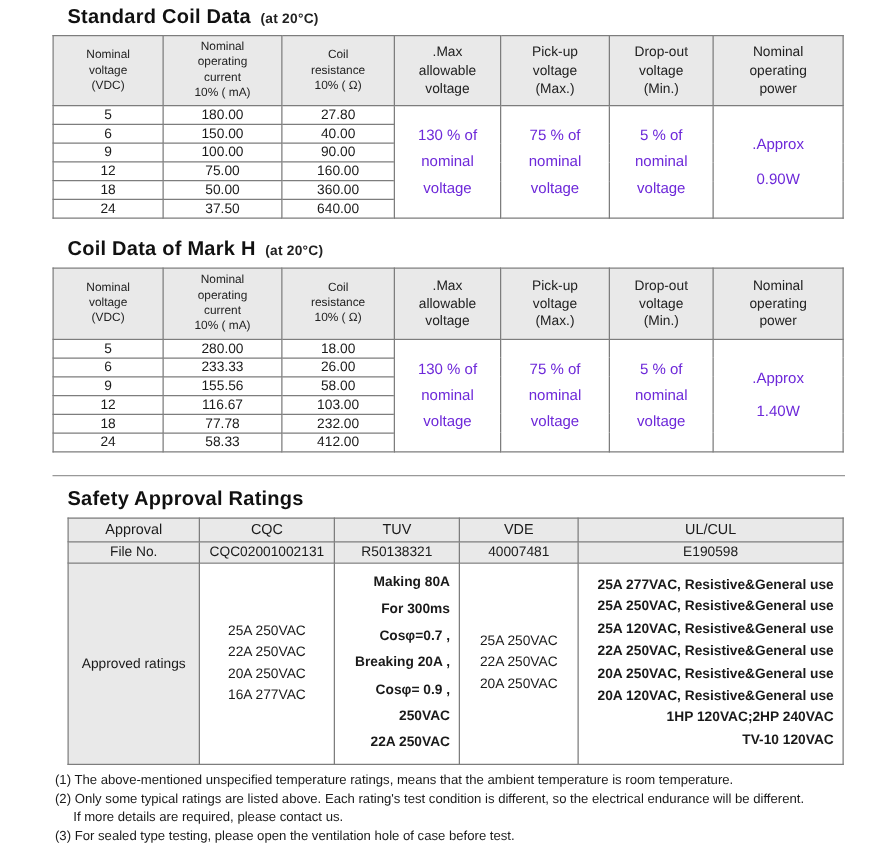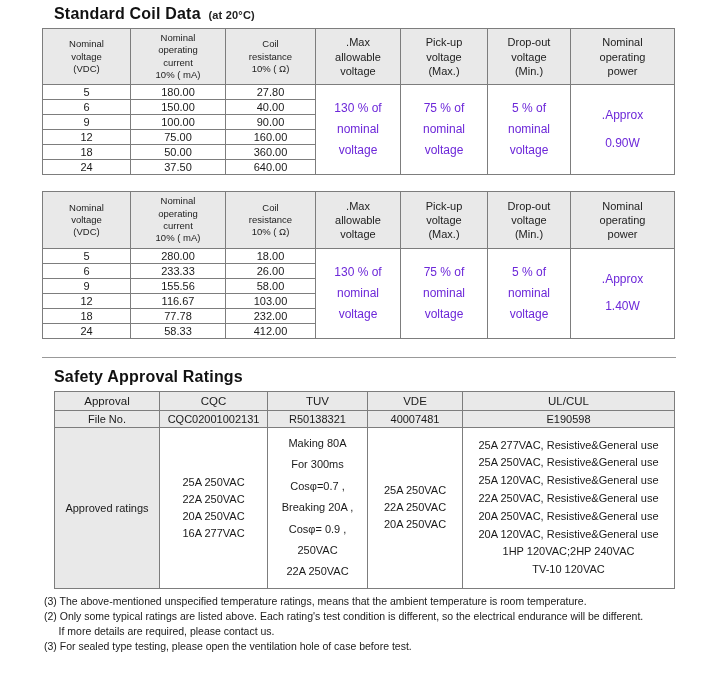--- a/index.html
+++ b/index.html
@@ -42,21 +42,21 @@
 
   .safety-note { font-size: 11px; margin: 8px 0 6px 2px; color: #1a1a1a; }
 
   table.safety { width: 620px; margin-left: 12px; }
   table.safety td { font-size: 11px; margin-top: 12px; }
   tr.hdr td { background: #e9e9e9; height: 19px; font-size: 11.5px; }
   tr.filerow td { background: #e9e9e9; height: 17px; }
   td.label-cell { background: #e9e9e9; font-size: 11px; }
   td.ratings { white-space: pre-line; padding: 5px 7px; background: #fff; }
   td.ratings.ctr { text-align: center; line-height: 1.55; }
-  td.ratings.lft { text-align: center; }
+  td.ratings.lft { text-align: right; font-weight: bold; }
   td.ratings.tuv { line-height: 1.95; }
   td.ratings.ul  { line-height: 1.62; }
 
   .footnotes { margin-top: 5px; margin-left: 2px; }
   .footnote { font-size: 10.5px; line-height: 1.42; white-space: pre-wrap; color: #1a1a1a; }
 </style>
 </head>
 <body>
 
 <div class="page">
@@ -142,20 +142,24 @@
         <tr>
           <td class="data">24</td>
           <td class="data">37.50</td>
           <td class="data">640.00</td>
         </tr>
       </tbody>
     </table>
   </div>
 
   <div class="section">
+    <h2 class="sec-title">
+      <span>Coil Data of Mark H</span>
+      <span class="sub">(at 20°C)</span>
+    </h2>
     <table class="coil">
       <colgroup>
         <col style="width:88px">
           <col style="width:95px">
           <col style="width:90px">
         <col style="width:85px">
           <col style="width:87px">
           <col style="width:83px">
           <col style="width:104px">
       </colgroup>
@@ -280,20 +284,20 @@
 22A 250VAC, Resistive&amp;General use
 20A 250VAC, Resistive&amp;General use
 20A 120VAC, Resistive&amp;General use
 1HP 120VAC;2HP 240VAC
 TV-10 120VAC</td>
         </tr>
       </tbody>
     </table>
 
     <div class="footnotes">
-      <div class="footnote">(3) The above-mentioned unspecified temperature ratings, means that the ambient temperature is room temperature.</div>
+      <div class="footnote">(1) The above-mentioned unspecified temperature ratings, means that the ambient temperature is room temperature.</div>
       <div class="footnote">(2) Only some typical ratings are listed above. Each rating's test condition is different, so the electrical endurance will be different.</div>
       <div class="footnote">     If more details are required, please contact us.</div>
       <div class="footnote">(3) For sealed type testing, please open the ventilation hole of case before test.</div>
     </div>
   </div>
 
 </div>
 
 </body></html>

